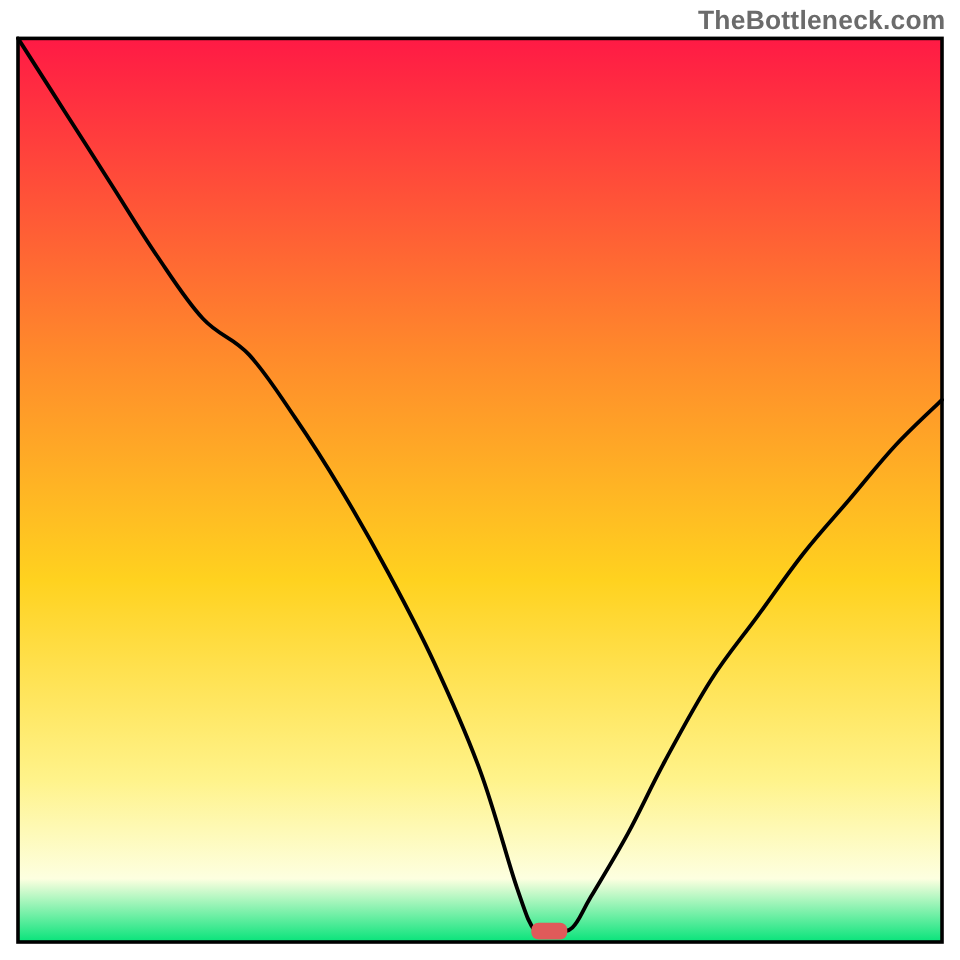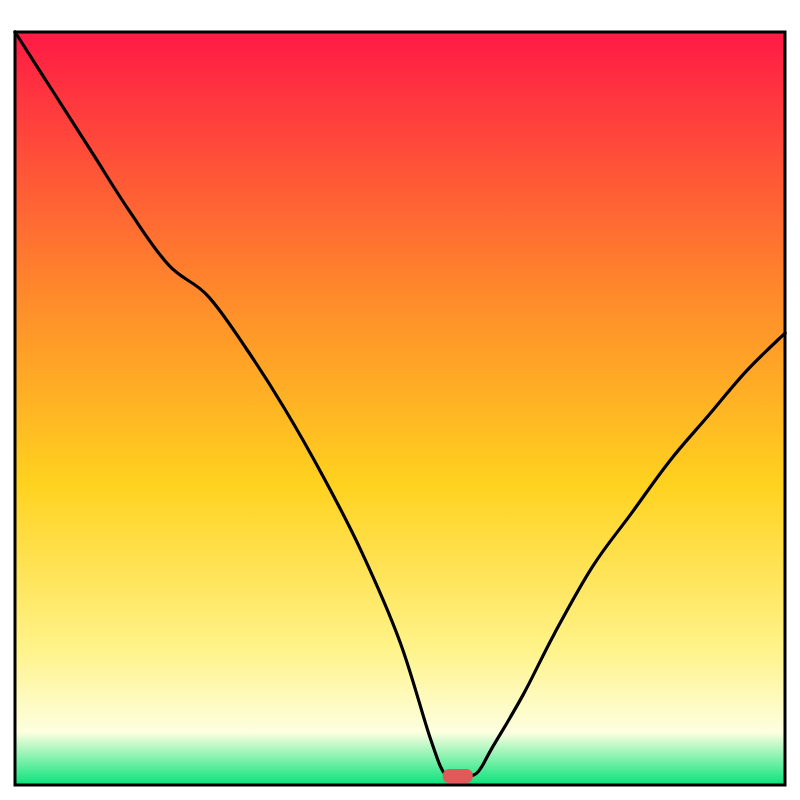--- a/index.html
+++ b/index.html
@@ -52,13 +52,14 @@
 
     <rect id="frame-bg" fill="url(#bg-grad)" x="15" y="32" width="770" height="753"></rect>
 
     <path id="curve" fill="none" stroke-width="3.2" stroke-linecap="round" stroke-linejoin="round" d="M 15 32 C 21.93 42.8432, 39.64 70.5536, 53.5 92.24000000000001 C 67.36 113.92640000000002, 78.14 130.79360000000003, 92 152.48000000000002 C 105.86 174.1664, 116.64 192.389, 130.5 212.72000000000003 C 144.36 233.05100000000004, 155.14 250.52060000000006, 169 265.43000000000006 C 182.86 280.33940000000007, 193.64 280.6406, 207.5 295.55 C 221.36 310.4594, 232.14 327.92900000000003, 246 348.26000000000005 C 259.86 368.59100000000007, 270.64 385.4582, 284.5 408.5 C 298.36 431.5418, 309.14 450.51740000000007, 323 476.27000000000004 C 336.86 502.0226, 347.64 521.7511999999999, 361.5 551.5699999999999 C 375.36 581.3888, 387.526 608.0450000000001, 400 641.9300000000001 C 412.474 675.815, 422.484 715.69388, 430.8 739.82 C 439.11600000000004 763.9461200000001, 440.65600000000006 769.4580800000001, 446.20000000000005 775.964 C 451.744 782.46992, 456.056 776.50616, 461.59999999999997 775.964 C 467.14399999999995 775.4218400000001, 471.456 778.10252, 477 772.952 C 482.544 767.80148, 484.08399999999995 761.4461600000001, 492.4 747.35 C 500.716 733.25384, 512.1120000000001 714.971, 523.2 694.64 C 534.288 674.309, 541.526 657.4418, 554 634.4 C 566.474 611.3582, 578.64 588.3163999999999, 592.5 566.63 C 606.36 544.9436000000001, 617.14 532.8956000000001, 631 513.9200000000001 C 644.86 494.9444000000001, 655.64 478.8302, 669.5 461.21 C 683.36 443.58979999999997, 694.14 432.2948, 708 416.03000000000003 C 721.86 399.76520000000005, 732.64 385.75939999999997, 746.5 370.84999999999997 C 760.36 355.94059999999996, 778.07 339.977, 785 333.2" stroke="#000000"></path>
 
     <rect id="marker" rx="6" ry="6" height="14" width="30" x="442.74999999999994" y="768.964" fill="#e05a5a"></rect>
 
     <rect id="frame-border" fill="none" stroke-width="3" x="15" y="32" width="770" height="753" stroke="#000000"></rect>
   </svg>
 
+  <div class="watermark">TheBottleneck.com</div>
 </div>
 
 </body></html>

